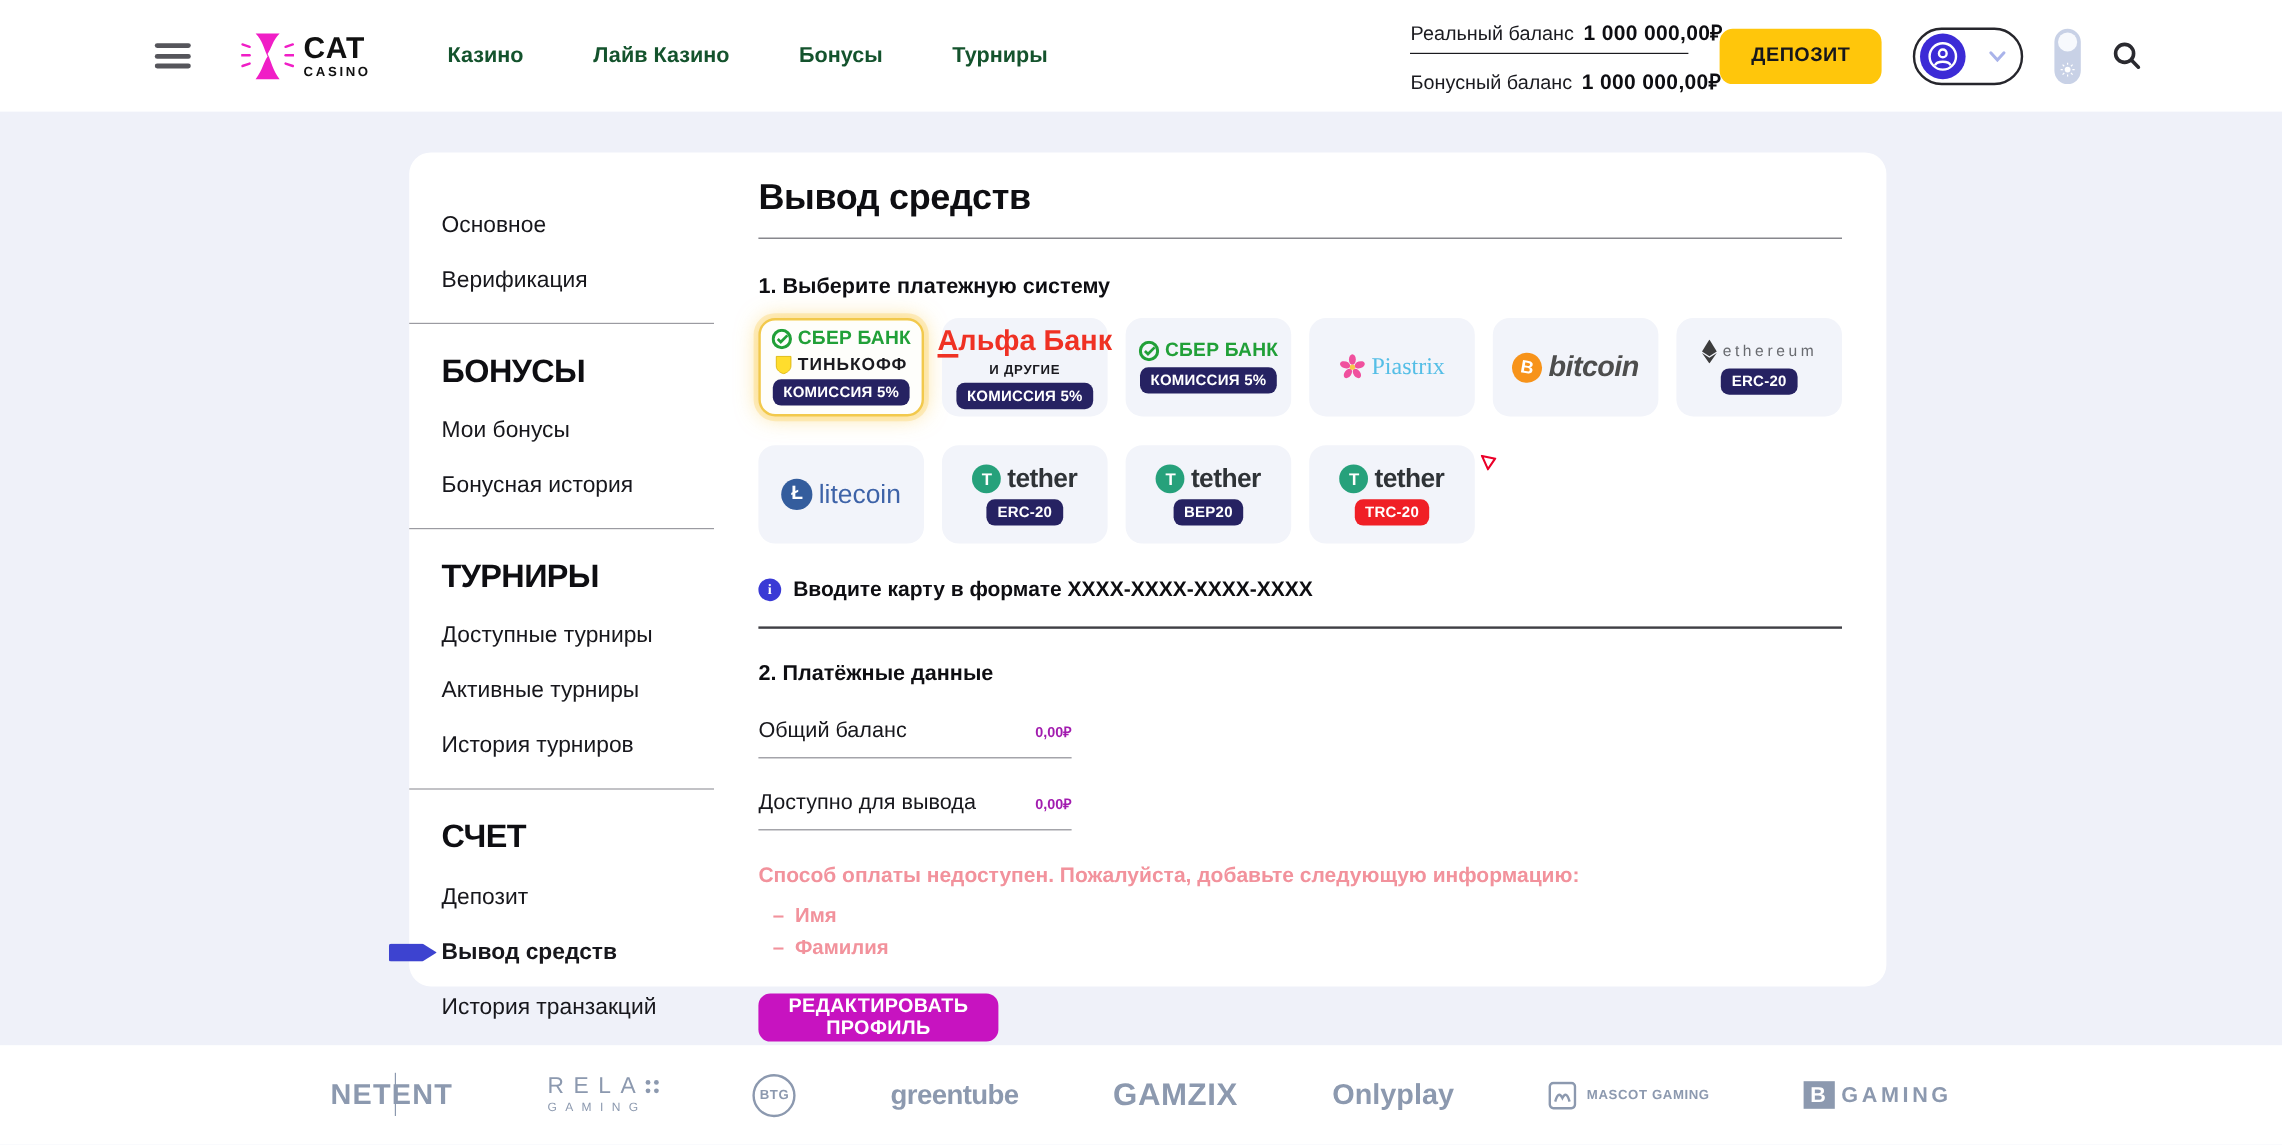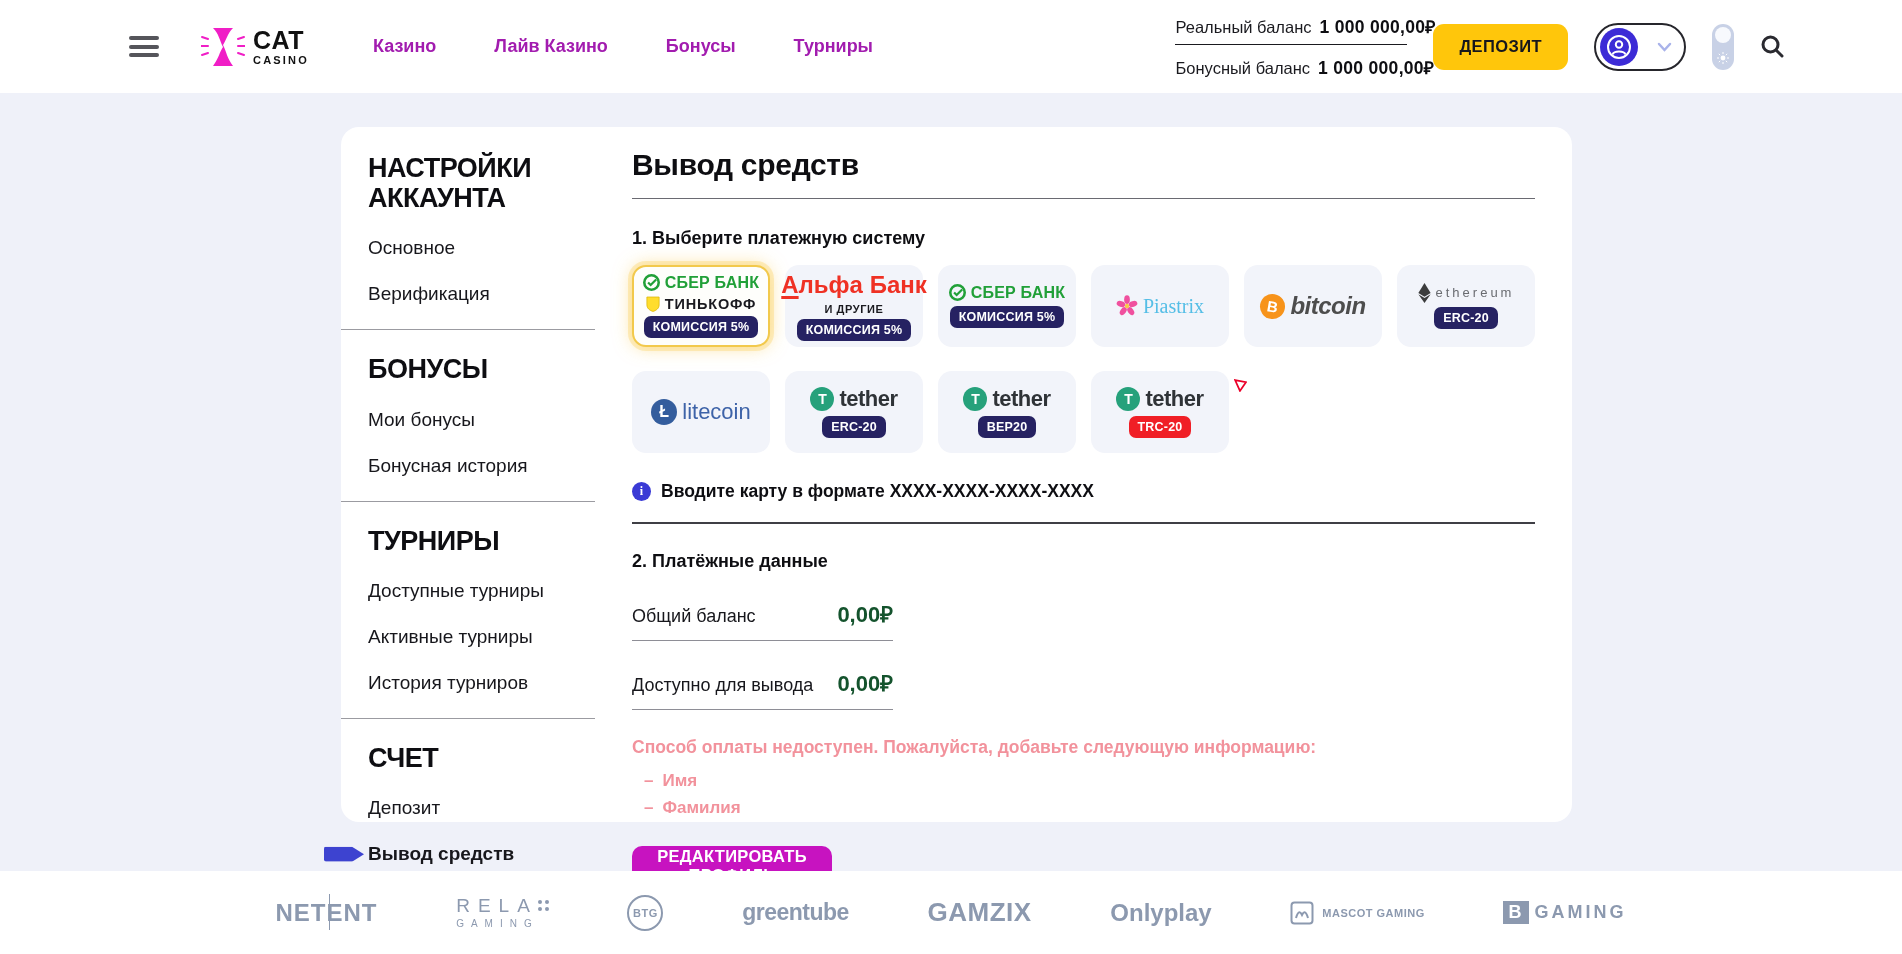--- a/index.html
+++ b/index.html
@@ -16,21 +16,21 @@
     background:#FFFFFF; display:flex; align-items:center;
     padding:0 117px 0 129px; z-index:5;
   }
   .burger { width:30px; height:21px; display:flex; flex-direction:column; justify-content:space-between; cursor:pointer; }
   .burger span { display:block; height:4px; border-radius:2px; background:#55555B; }
   .logo { display:flex; align-items:center; gap:8px; margin-left:42px; }
   .logo-text { line-height:1; }
   .logo-title { font-size:25px; font-weight:800; letter-spacing:0.5px; color:#111; }
   .logo-sub { font-size:11px; font-weight:700; letter-spacing:2.2px; color:#111; margin-top:2px; }
   .nav { display:flex; gap:58px; margin-left:64px; }
-  .nav-item { font-size:18px; font-weight:600; color:#a21caf; cursor:pointer; white-space:nowrap; }
+  .nav-item { font-size:18px; font-weight:600; color:#14532d; cursor:pointer; white-space:nowrap; }
   .hright { margin-left:auto; display:flex; align-items:center; gap:26px; }
   .balances { width:232px; }
   .bal-row { display:flex; justify-content:space-between; align-items:baseline; white-space:nowrap; gap:8px; }
   .bal-row + .bal-row { margin-top:5px; padding-top:5px; }
   .bal-row:first-child { border-bottom:1.5px solid #1A1A1F; padding-bottom:6px; }
   .bal-label { font-size:16.5px; color:#1A1A1F; }
   .bal-value { font-size:17.5px; font-weight:800; letter-spacing:0.3px; color:#0E0E12; }
   .deposit-btn {
     background:#FFC60B; color:#17171C; border:none; cursor:pointer;
     font-family:inherit; font-size:16.5px; font-weight:800; letter-spacing:0.4px;
@@ -91,21 +91,21 @@
   .ltc-name { font-size:22px; color:#3E63A8; }
   .coin.usdt { width:24px; height:24px; background:#26A17B; font-size:14px; }
   .usdt-name { font-size:22px; font-weight:700; letter-spacing:-0.5px; color:#2F3337; }
   .tron-mark { position:absolute; margin:-26px 0 0 118px; }
   .info-row { margin-top:28px; display:flex; align-items:center; gap:10px; }
   .info-icon { width:19px; height:19px; border-radius:50%; background:#3A3AD5; color:#fff; font-size:12px; font-weight:800; display:flex; align-items:center; justify-content:center; font-family:"Liberation Serif", serif; }
   .info-text { font-size:17.5px; font-weight:700; color:#0E0E12; }
   .rule2 { border:none; border-top:2px solid #3F3F45; margin:20px 0 0 0; }
   .bal-line { width:261px; margin-top:26px; display:flex; justify-content:space-between; align-items:baseline; padding-bottom:12px; border-bottom:1px solid #8E8E96; }
   .bal-line .lbl { font-size:18px; color:#17171C; }
-  .bal-line .val { font-size:22px; font-weight:800; color:#14532d; }
+  .bal-line .val { font-size:12px; font-weight:800; color:#a21caf; }
   .warn-text { margin-top:27px; font-size:17.5px; font-weight:600; color:#F2929C; }
   .warn-list { margin-top:13px; display:flex; flex-direction:column; gap:7px; }
   .warn-item { font-size:17px; font-weight:600; color:#F2929C; padding-left:12px; }
   .warn-item::before { content:"–"; margin-right:9px; }
   .edit-btn {
     margin-top:28px; width:200px; height:40px; border:none; border-radius:10px; cursor:pointer;
     background:#C713C0; color:#fff; font-family:inherit; font-size:16.5px; font-weight:800; letter-spacing:0.3px;
   }
 
   
@@ -211,21 +211,20 @@
         <circle cx="10.5" cy="10.5" r="7.5" fill="none" stroke="#2A2A30" stroke-width="3"></circle>
         <line x1="16.5" y1="16.5" x2="22" y2="22" stroke="#2A2A30" stroke-width="3" stroke-linecap="round"></line>
       </svg>
     </button>
   </div>
 </div>
 
 <div class="card">
 
   <aside class="sidebar">
-    <div class="s-title first">НАСТРОЙКИ АККАУНТА</div>
     <div class="s-item">Основное</div>
     <div class="s-item">Верификация</div>
     <hr class="s-div">
 
     <div class="s-title">БОНУСЫ</div>
     <div class="s-item">Мои бонусы</div>
     <div class="s-item">Бонусная история</div>
     <hr class="s-div">
 
     <div class="s-title">ТУРНИРЫ</div>

